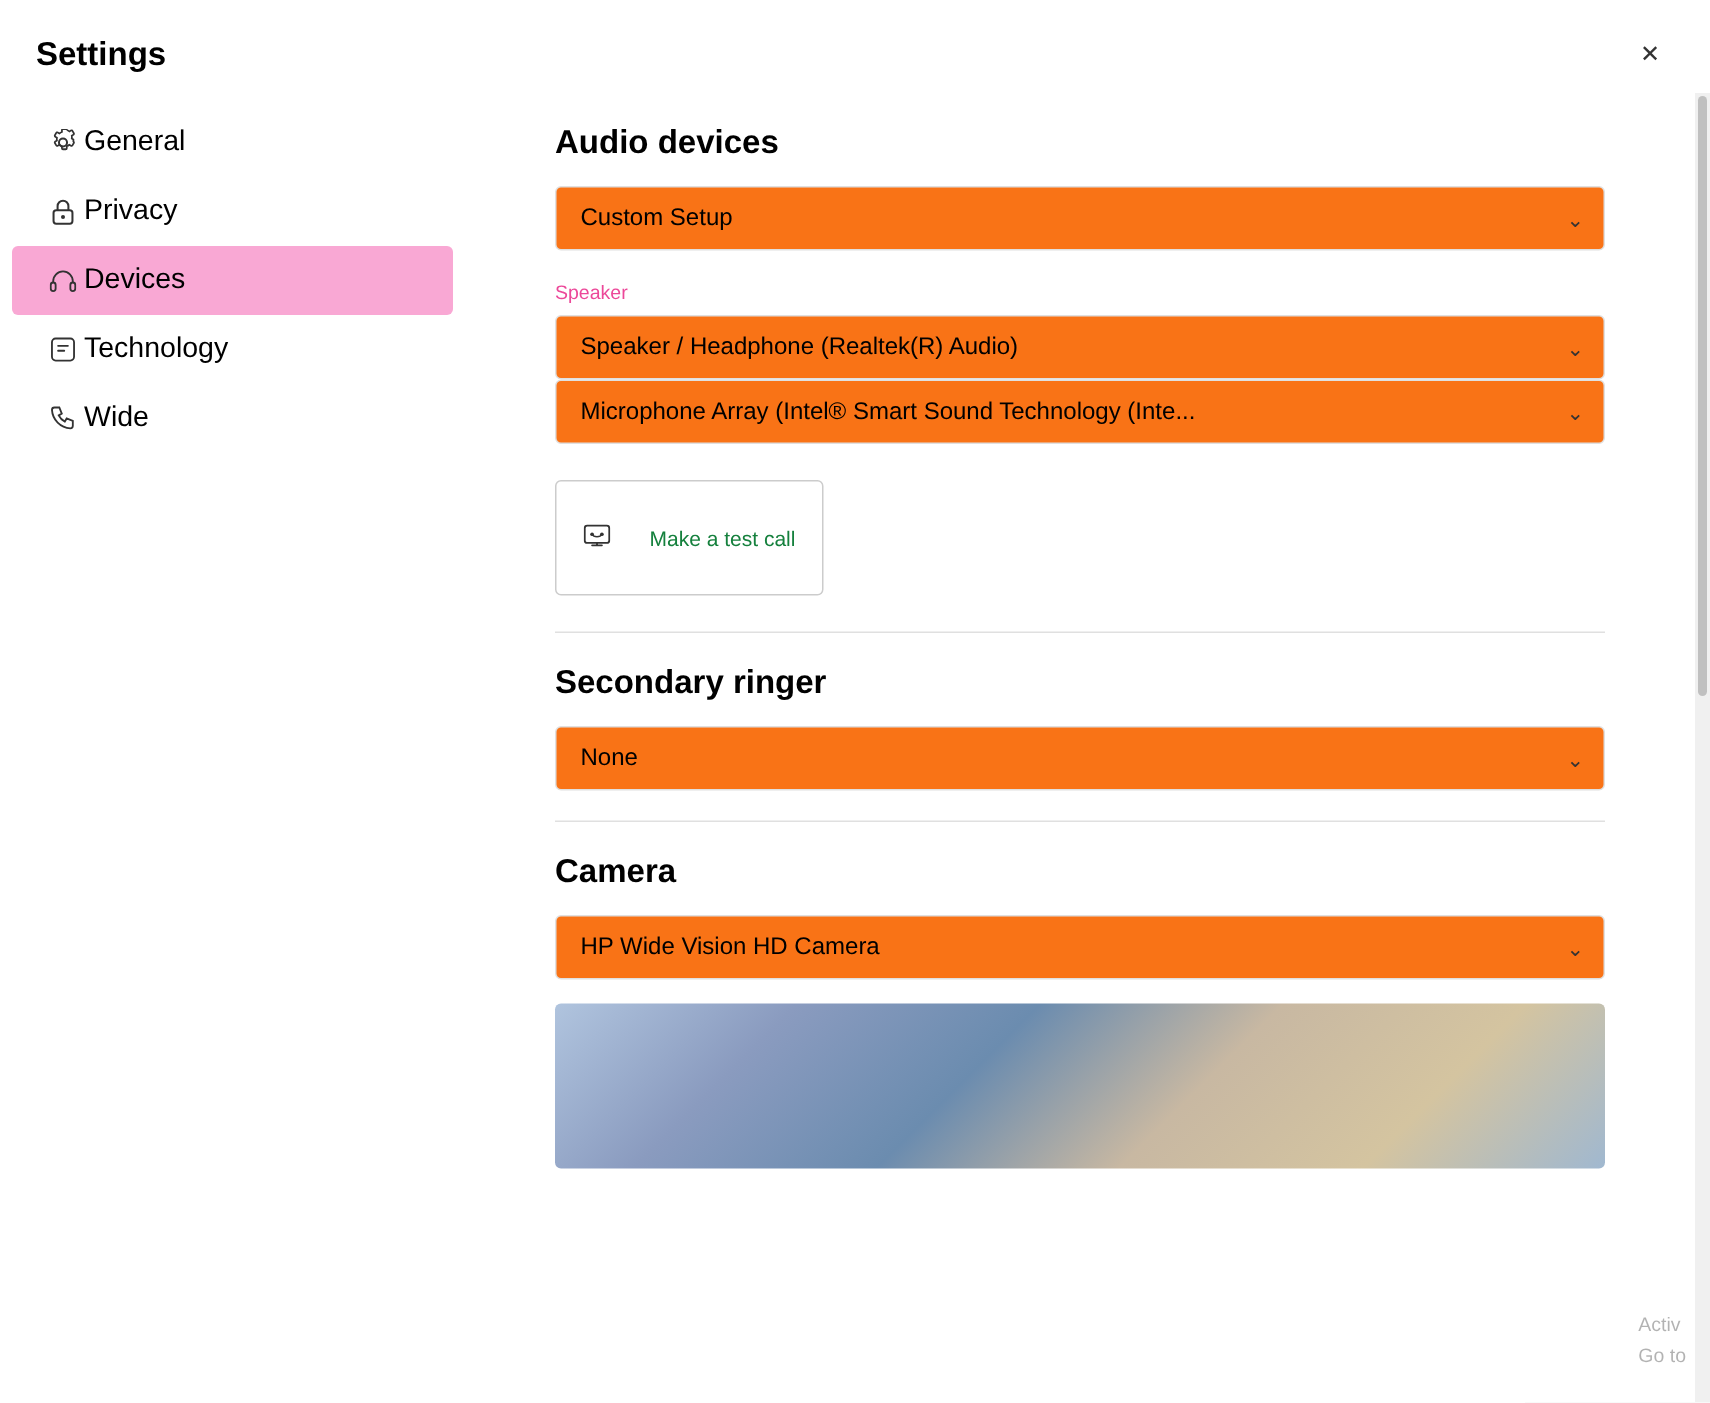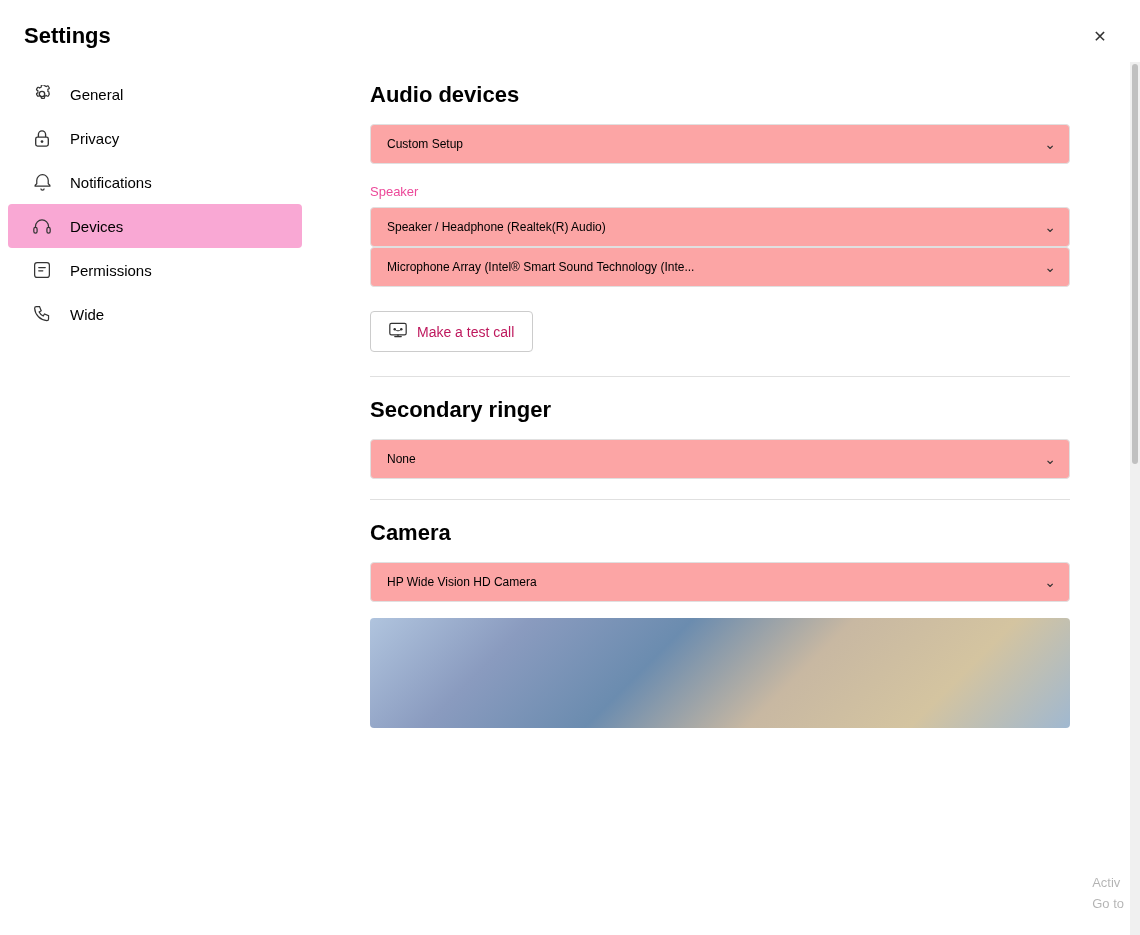--- a/index.html
+++ b/index.html
@@ -67,25 +67,25 @@
       flex-shrink: 0;
       padding: 10px 0;
       overflow-y: auto;
     }
 
     .sidebar-item {
       display: flex;
       align-items: center;
       padding: 12px 24px;
       cursor: pointer;
-      font-size: 15px;
+      font-size: 19px;
       color: #000;
       border-radius: 4px;
       margin: 0 8px;
-      gap: 18px;
+      gap: 4px;
     }
 
     .sidebar-item.active {
       background: #f9a8d4;
       font-weight: 500;
     }
 
     .sidebar-icon {
       width: 20px;
       height: 20px;
@@ -117,52 +117,52 @@
       margin-top: 20px;
     }
 
     .dropdown-wrapper {
       position: relative;
     }
 
     .dropdown-wrapper select {
       width: 100%;
       padding: 12px 16px;
-      background: #fca5a5;
+      background: #f97316;
       border: 1px solid #e0e0e0;
       border-radius: 4px;
-      font-size: 12px;
+      font-size: 16px;
       color: #000;
       cursor: pointer;
       appearance: none;
       -webkit-appearance: none;
       padding-right: 40px;
     }
 
     .dropdown-chevron {
       position: absolute;
       right: 14px;
       top: 50%;
       transform: translateY(-50%);
       pointer-events: none;
       font-size: 14px;
       color: #333;
     }
 
     .test-call-btn {
       display: flex;
       align-items: center;
-      gap: 10px;
-      padding: 10px 18px;
+      gap: 26px;
+      padding: 28px 18px;
       border: 1.5px solid #ccc;
       background: #fff;
       border-radius: 4px;
       font-size: 14px;
       cursor: pointer;
-      color: #be185d;
+      color: #15803d;
       margin-top: 24px;
       margin-bottom: 24px;
     }
 
     .divider {
       border: none;
       border-top: 1px solid #e0e0e0;
       margin: 20px 0;
     }
 
@@ -216,49 +216,40 @@
         <span class="sidebar-icon">
           <svg width="16" height="18" viewBox="0 0 16 20" fill="none" xmlns="http://www.w3.org/2000/svg">
             <rect x="1" y="9" width="14" height="10" rx="2" stroke="#333" stroke-width="1.5"></rect>
             <path d="M4 9V6a4 4 0 018 0v3" stroke="#333" stroke-width="1.5"></path>
             <circle cx="8" cy="14" r="1.5" fill="#333"></circle>
           </svg>
         </span>
         <span>Privacy</span>
       </div>
 
-      <div class="sidebar-item">
-        <span class="sidebar-icon">
-          <svg width="17" height="18" viewBox="0 0 20 22" fill="none" xmlns="http://www.w3.org/2000/svg">
-            <path d="M10 2a7 7 0 00-7 7v4l-2 2v1h18v-1l-2-2V9a7 7 0 00-7-7z" stroke="#333" stroke-width="1.5"></path>
-            <path d="M8 19a2 2 0 004 0" stroke="#333" stroke-width="1.5"></path>
-          </svg>
-        </span>
-        <span>Notifications</span>
-      </div>
 
       <div class="sidebar-item active">
         <span class="sidebar-icon">
           <svg width="18" height="17" viewBox="0 0 22 20" fill="none" xmlns="http://www.w3.org/2000/svg">
             <path d="M3 11V10a8 8 0 0116 0v1" stroke="#333" stroke-width="1.5"></path>
             <rect x="1" y="11" width="4" height="7" rx="2" stroke="#333" stroke-width="1.5"></rect>
             <rect x="17" y="11" width="4" height="7" rx="2" stroke="#333" stroke-width="1.5"></rect>
           </svg>
         </span>
         <span>Devices</span>
       </div>
 
       <div class="sidebar-item">
         <span class="sidebar-icon">
           <svg width="18" height="18" viewBox="0 0 22 22" fill="none" xmlns="http://www.w3.org/2000/svg">
             <rect x="2" y="2" width="18" height="18" rx="3" stroke="#333" stroke-width="1.5"></rect>
             <path d="M7 8h8M7 12h5" stroke="#333" stroke-width="1.5" stroke-linecap="round"></path>
           </svg>
         </span>
-        <span>Permissions</span>
+        <span>Technology</span>
       </div>
 
       <div class="sidebar-item">
         <span class="sidebar-icon">
           <svg width="18" height="18" viewBox="0 0 22 22" fill="none" xmlns="http://www.w3.org/2000/svg">
             <path d="M4 2h4l2 5-2.5 1.5a11 11 0 005 5L14 11l5 2v4a2 2 0 01-2 2A16 16 0 012 4a2 2 0 012-2z" stroke="#333" stroke-width="1.5"></path>
           </svg>
         </span>
         <span>Wide</span>
       </div>

